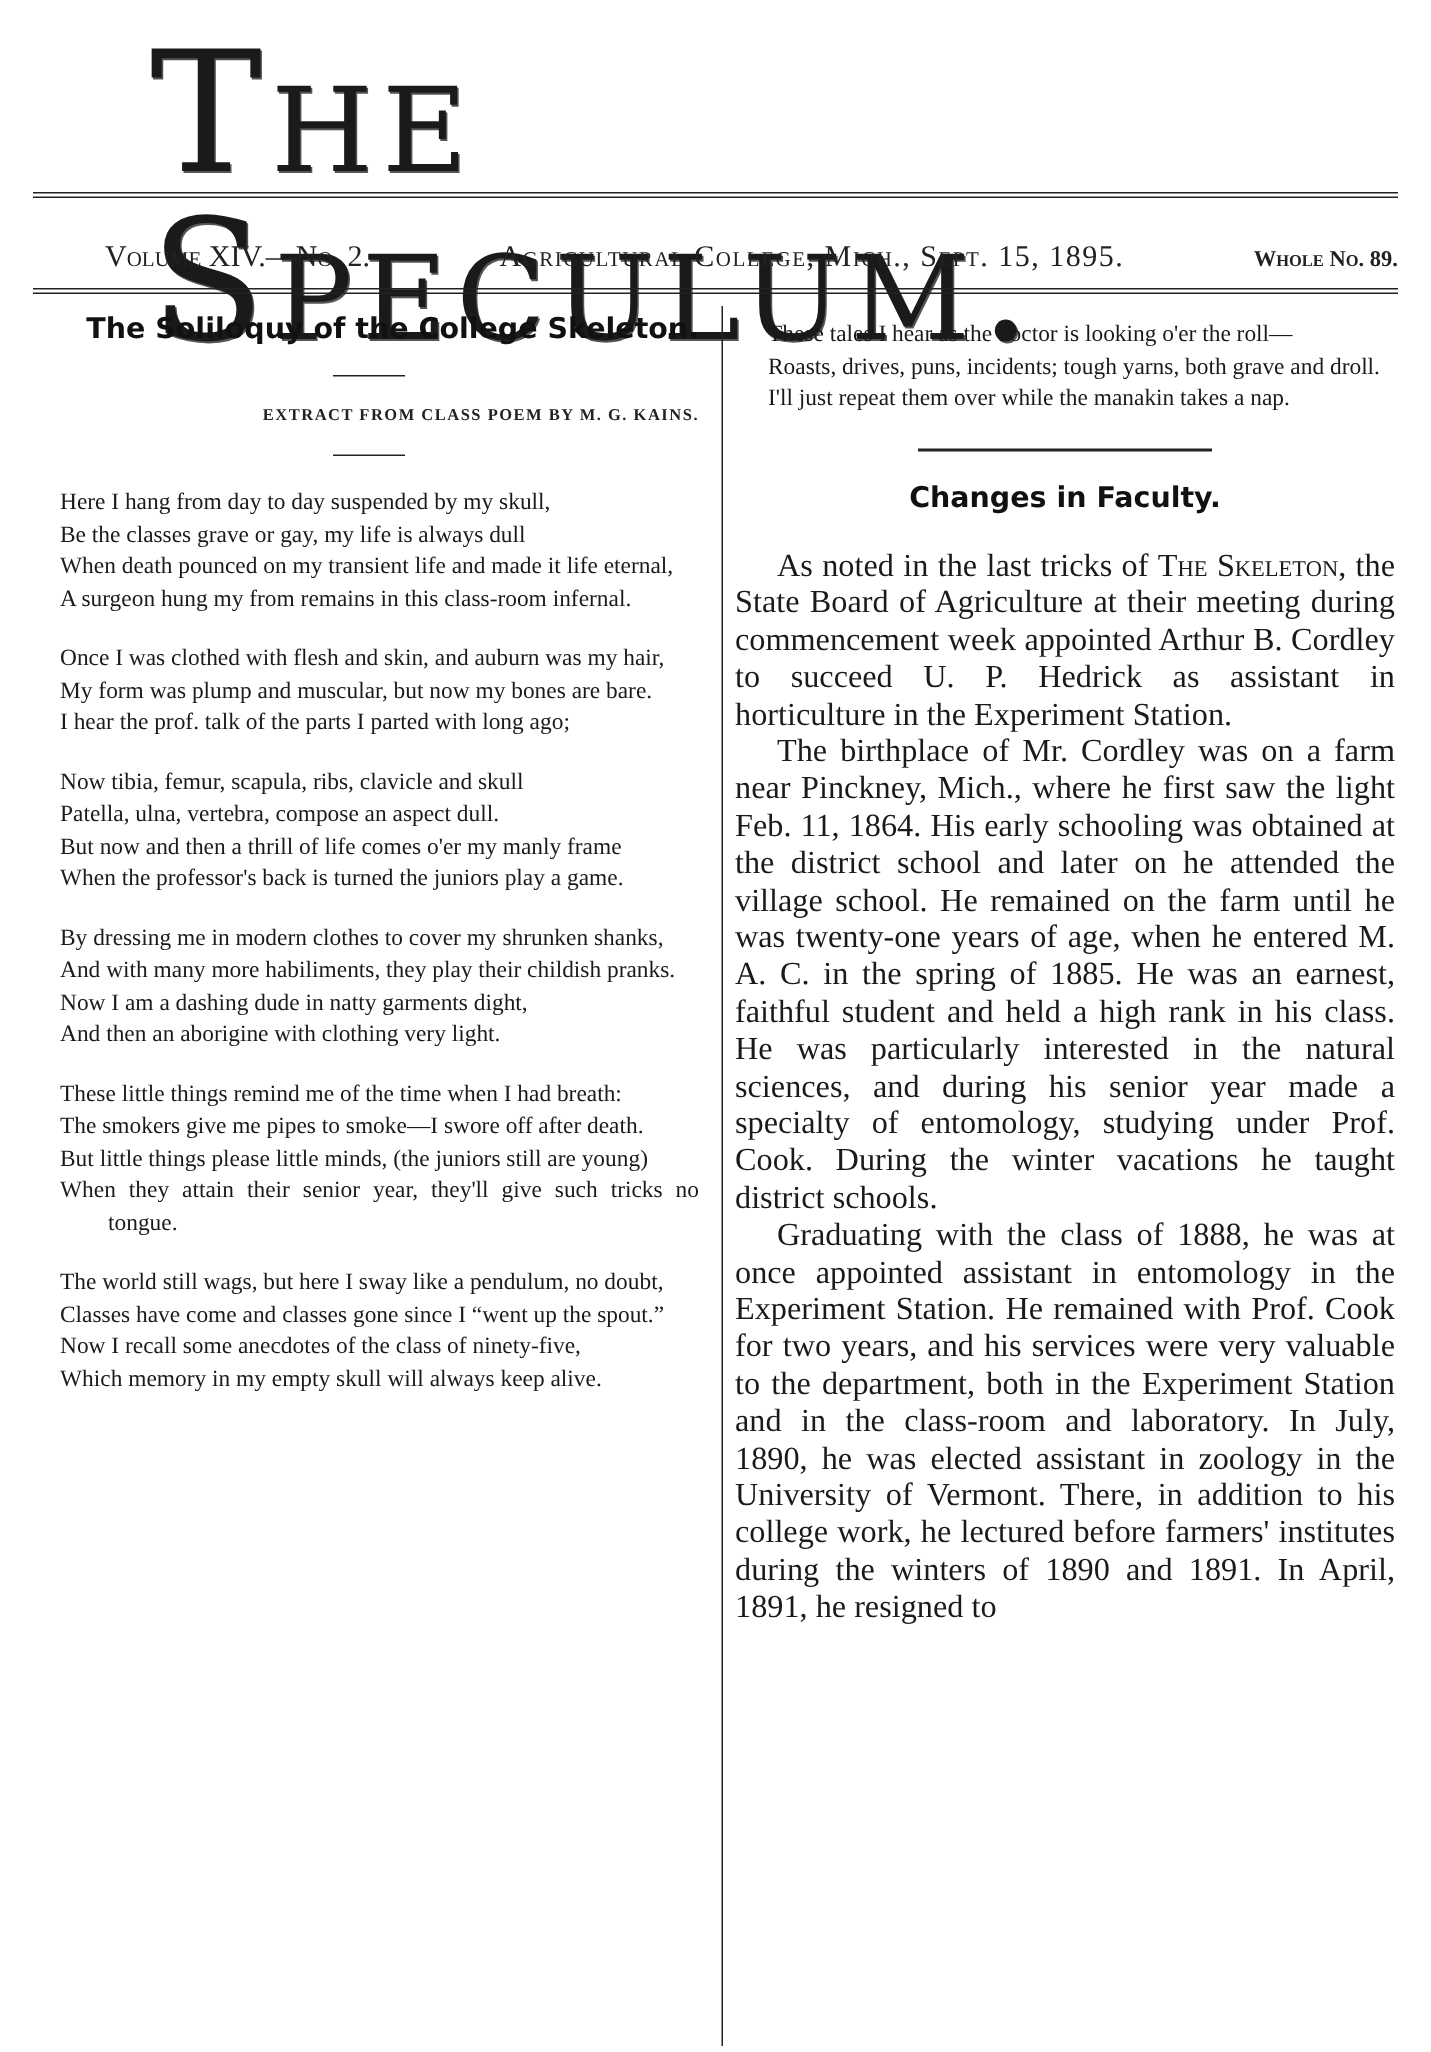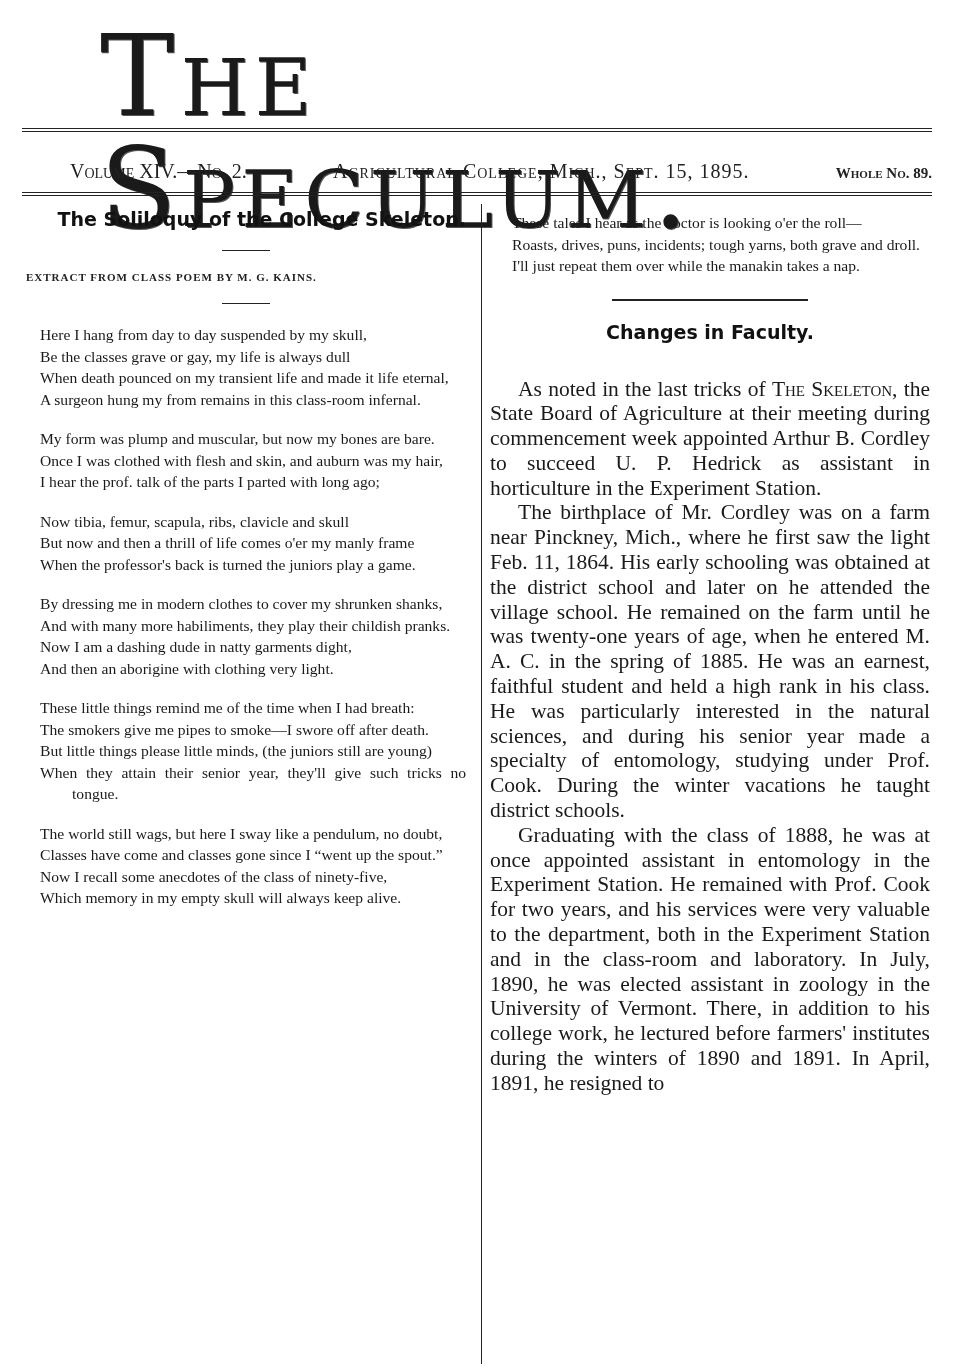--- a/index.html
+++ b/index.html
@@ -19,28 +19,28 @@
   .dateline .place { font-size: 20px; letter-spacing: 1px; }
   .dateline .whole { font-size: 15px; font-weight: bold; }
 
   .col-divider { position: absolute; left: 481px; top: 204px; width: 1px; height: 1160px; background: #222; }
 
   .left-col { position: absolute; left: 26px; top: 208px; width: 440px; }
   .right-col { position: absolute; left: 490px; top: 212px; width: 440px; }
 
   .article-title { font-family: "DejaVu Sans", sans-serif; font-weight: bold; font-size: 19px; margin: 0; text-align: right; color: #111; }
   .short-rule { width: 48px; height: 1px; background: #222; margin: 20px auto 20px; }
-  .byline { font-family: "Liberation Serif", serif; font-size: 11px; letter-spacing: 1px; text-align: left; font-weight: bold; color: #222; }
+  .byline { font-family: "Liberation Serif", serif; font-size: 11px; letter-spacing: 1px; text-align: right; font-weight: bold; color: #222; }
   .stanza { margin: 0 0 18px 14px; }
   .line { font-family: "Liberation Serif", serif; font-size: 15.6px; line-height: 21.5px; padding-left: 32px; text-indent: -32px; text-align: justify; text-align-last: left; color: #1a1a1a; }
 
   .right-col .stanza { margin-left: 22px; margin-bottom: 0; }
   .right-col .line { font-size: 15.6px; line-height: 21.5px; }
   .mid-rule { width: 196px; height: 2px; background: #222; margin: 22px auto 20px; }
-  .section-title { font-family: "DejaVu Sans", sans-serif; font-weight: bold; font-size: 19px; text-align: center; margin: 0 0 34px 0; }
+  .section-title { font-family: "DejaVu Sans", sans-serif; font-weight: bold; font-size: 19px; text-align: center; margin: 0 0 22px 0; }
   .prose p { font-family: "Liberation Serif", serif; font-size: 21.5px; line-height: 24.8px; margin: 0; text-align: justify; text-indent: 28px; color: #1a1a1a; }
   .prose p.first { text-indent: 28px; }
   .sc { font-variant: small-caps; }
 </style>
 </head>
 <body>
 
 <div class="masthead">
   <div class="title">The Speculum.</div>
   <div class="rule1"></div>
@@ -60,26 +60,27 @@
   <div class="byline">EXTRACT FROM CLASS POEM BY M. G. KAINS.</div>
   <div class="short-rule"></div>
   <div id="poem-left">
       <div class="stanza">
         <div class="line">Here I hang from day to day suspended by my skull,</div>
         <div class="line">Be the classes grave or gay, my life is always dull</div>
         <div class="line">When death pounced on my transient life and made it life eternal,</div>
         <div class="line">A surgeon hung my from remains in this class-room infernal.</div>
       </div>
       <div class="stanza">
+        <div class="line">Once I was clothed with flesh and skin, and auburn was my hair,</div>
         <div class="line">My form was plump and muscular, but now my bones are bare.</div>
-        <div class="line">Once I was clothed with flesh and skin, and auburn was my hair,</div>
         <div class="line">I hear the prof. talk of the parts I parted with long ago;</div>
       </div>
       <div class="stanza">
         <div class="line">Now tibia, femur, scapula, ribs, clavicle and skull</div>
+        <div class="line">Patella, ulna, vertebra, compose an aspect dull.</div>
         <div class="line">But now and then a thrill of life comes o'er my manly frame</div>
         <div class="line">When the professor's back is turned the juniors play a game.</div>
       </div>
       <div class="stanza">
         <div class="line">By dressing me in modern clothes to cover my shrunken shanks,</div>
         <div class="line">And with many more habiliments, they play their childish pranks.</div>
         <div class="line">Now I am a dashing dude in natty garments dight,</div>
         <div class="line">And then an aborigine with clothing very light.</div>
       </div>
       <div class="stanza">

